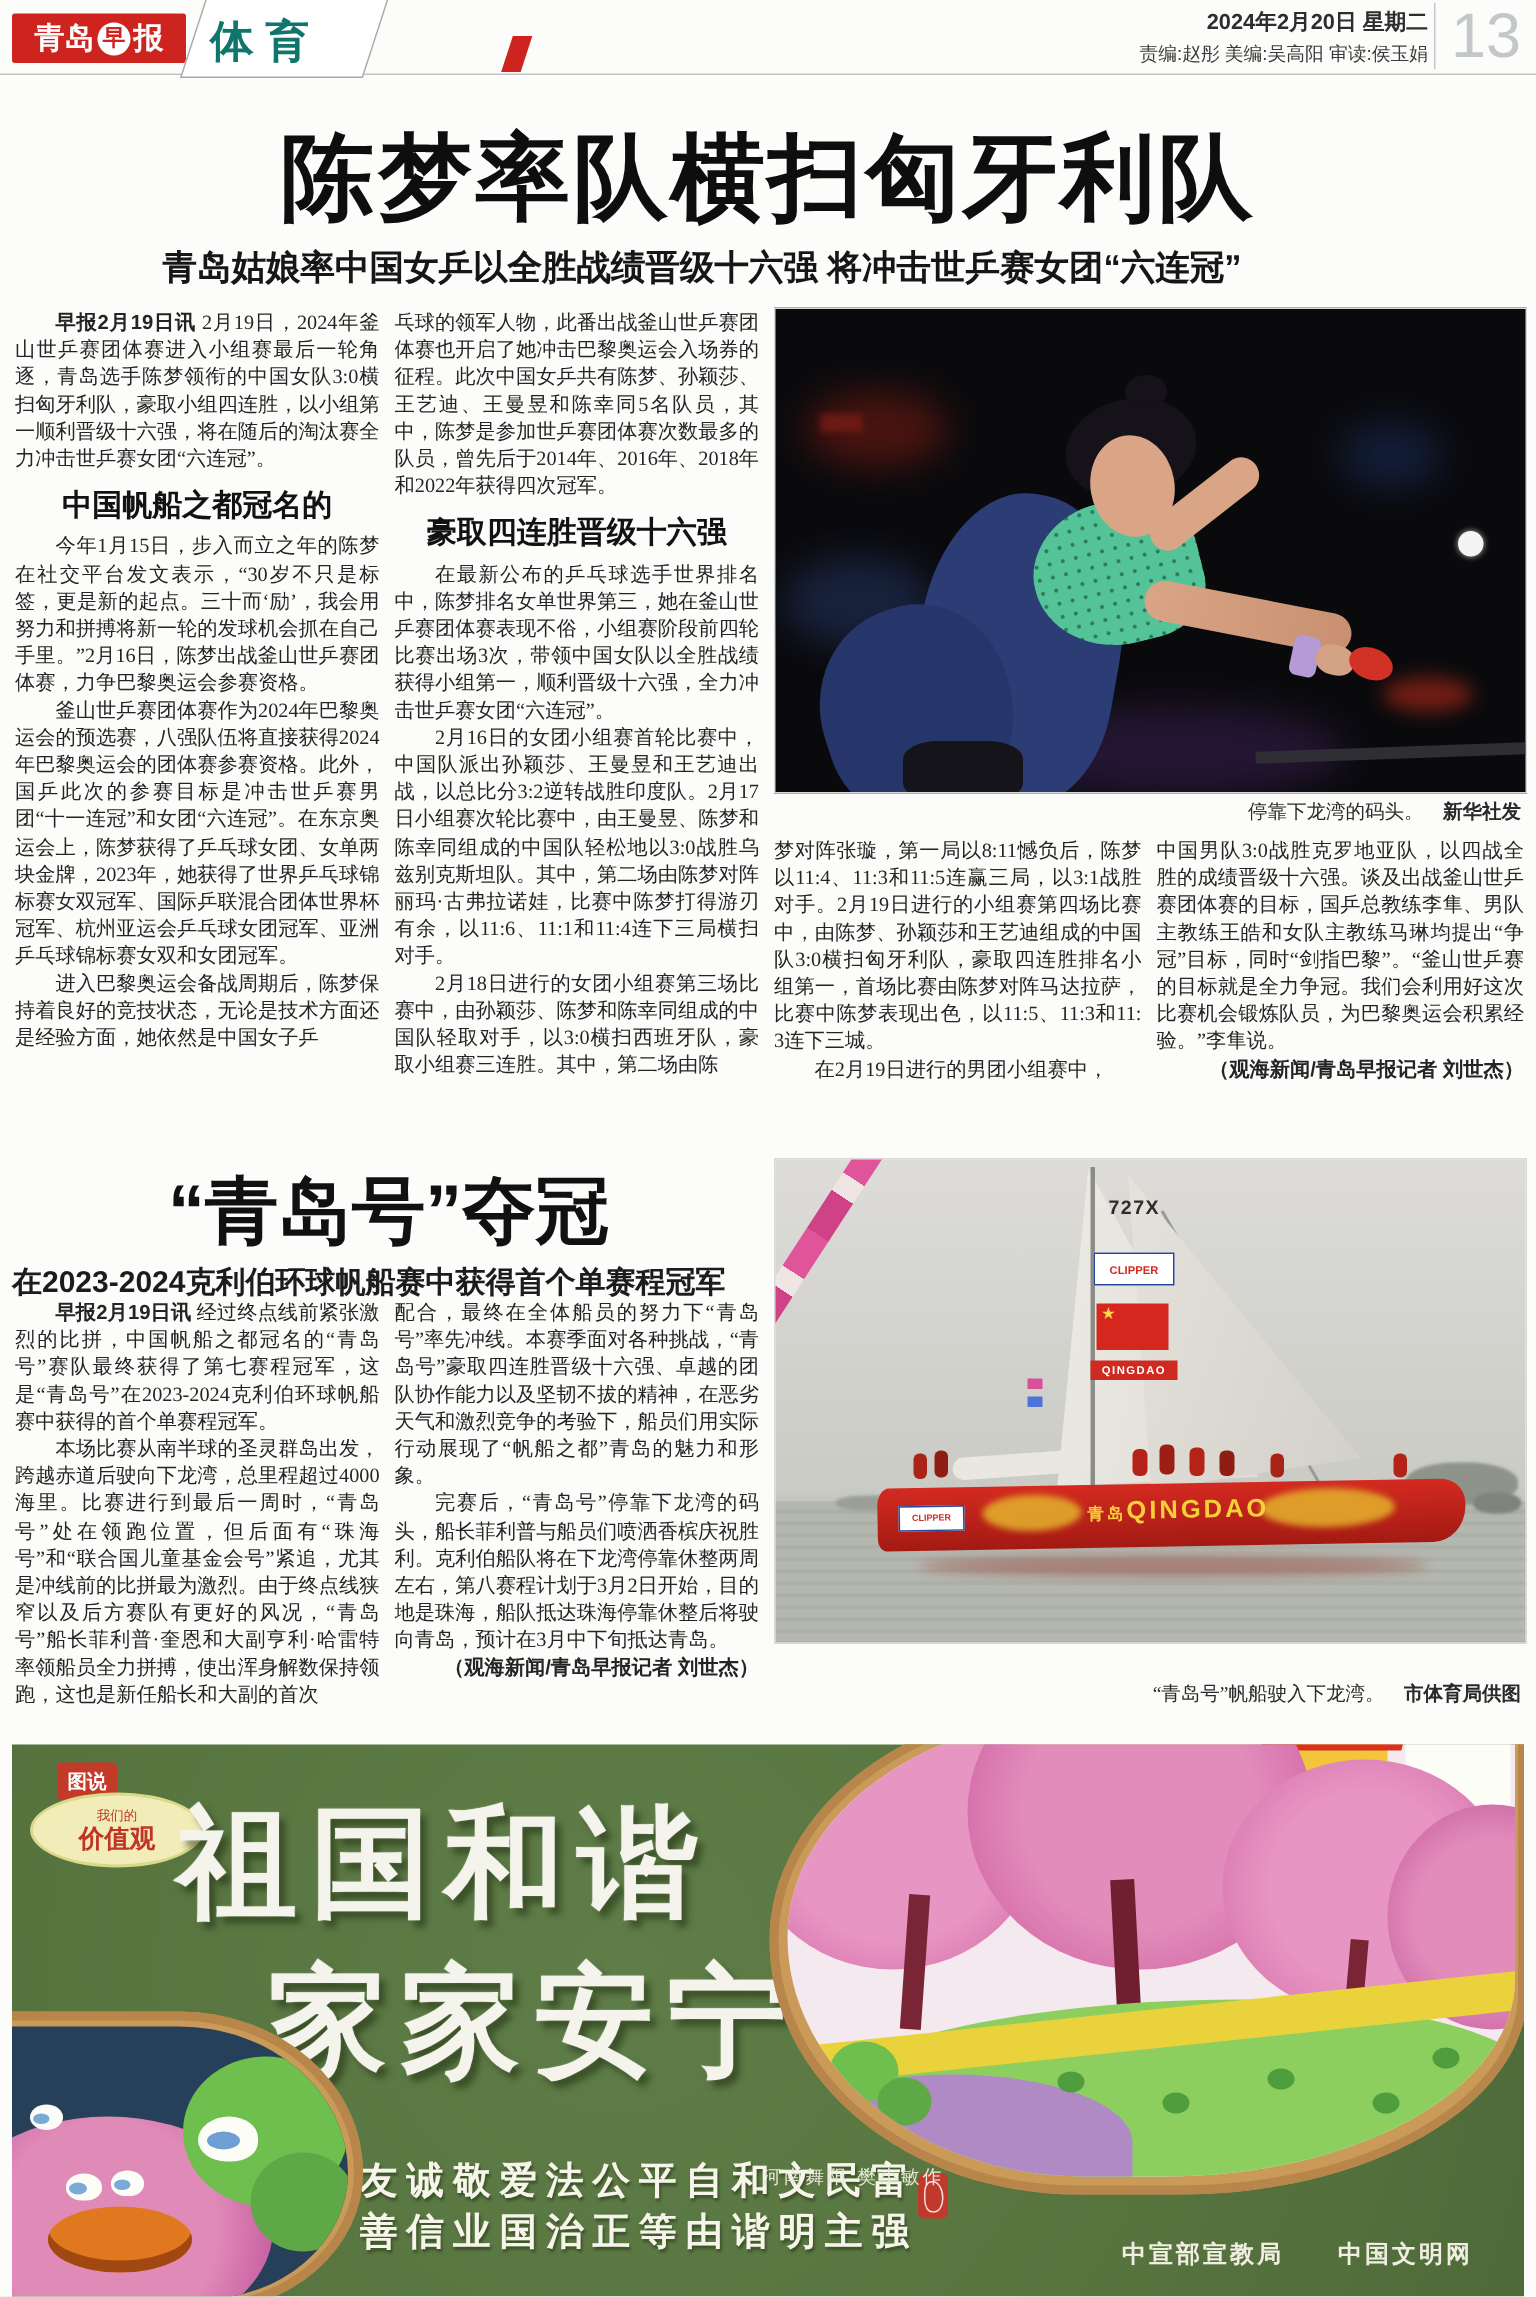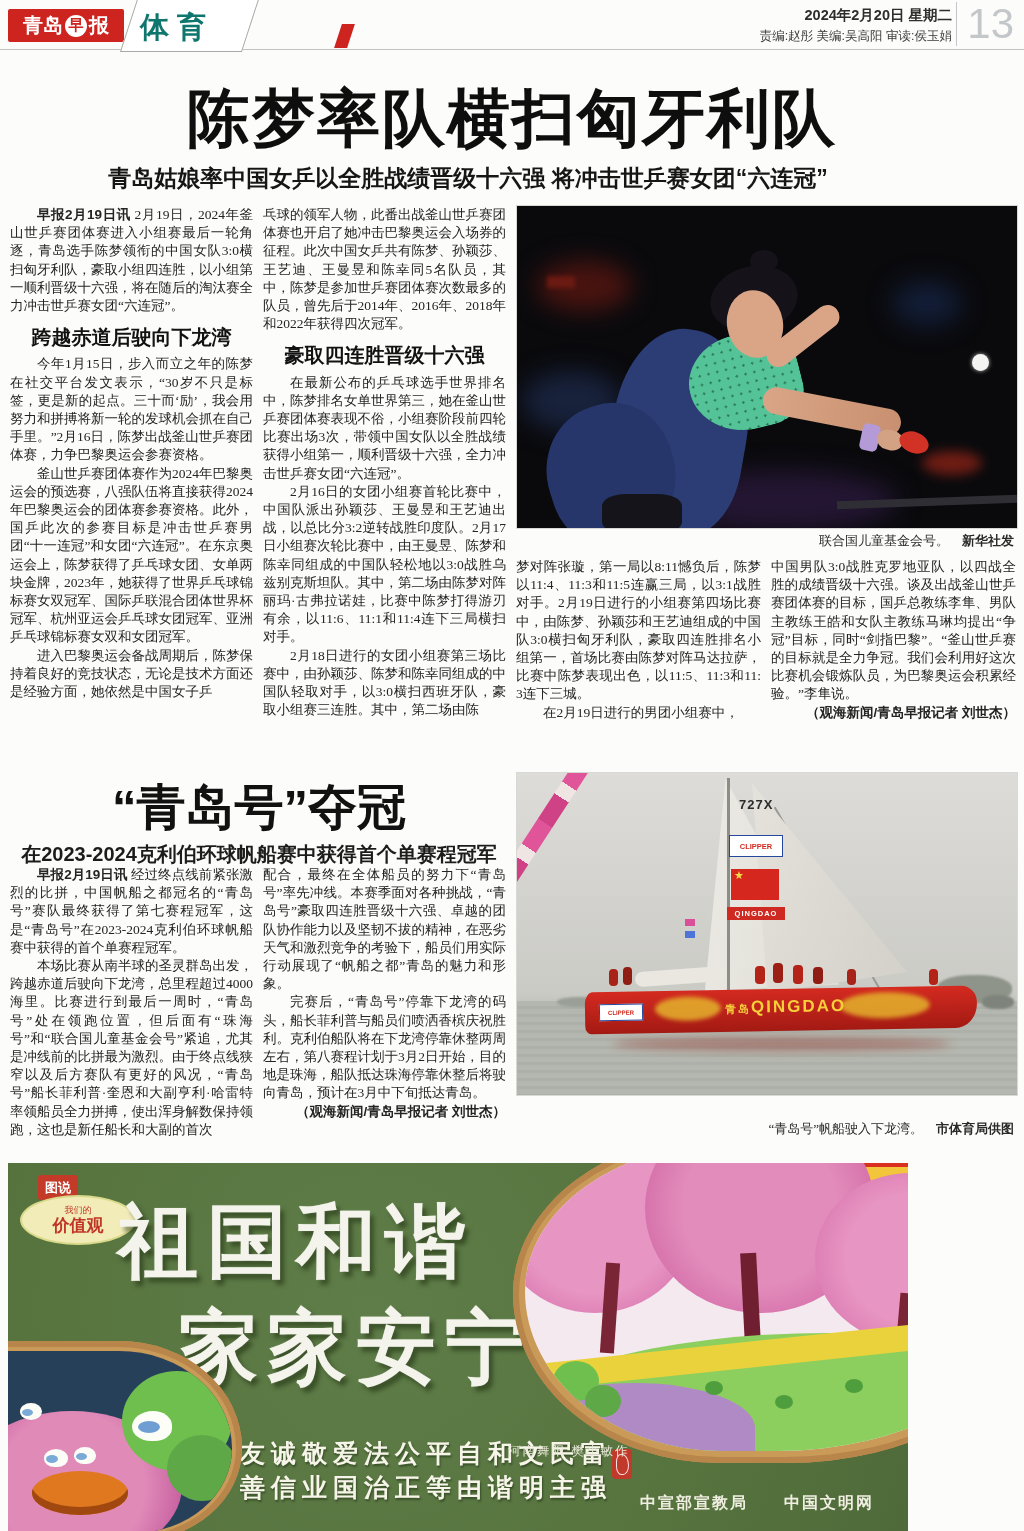--- a/index.html
+++ b/index.html
@@ -39,38 +39,38 @@
   .caption{position:absolute;font-size:13px;color:#2a2a2a;text-align:right;}
   .caption b{font-family:"Liberation Sans","DejaVu Sans",sans-serif;}
 
   .a1-headline{position:absolute;left:0;top:76px;width:1024px;text-align:center;font-size:63px;
                font-weight:900;letter-spacing:2px;color:#0e0e0e;
                font-family:"Liberation Sans","DejaVu Sans",sans-serif;}
   .a1-deck{position:absolute;left:0;top:163px;width:936px;text-align:center;font-size:23px;
            font-weight:700;color:#161616;font-family:"Liberation Sans","DejaVu Sans",sans-serif;}
   .a2-headline{position:absolute;left:8px;top:775px;width:502px;text-align:center;font-size:49px;
                font-weight:900;color:#111;font-family:"Liberation Sans","DejaVu Sans",sans-serif;}
-  .a2-deck{position:absolute;left:8px;top:841px;width:502px;text-align:center;font-size:20px;
+  .a2-deck{position:absolute;left:8px;top:841px;width:502px;font-size:20px;
            font-weight:600;color:#1c1c1c;font-family:"Liberation Sans","DejaVu Sans",sans-serif;}
 
   
   .photo1{position:absolute;left:516px;top:205px;width:500px;height:322px;background:#0a0a0d;
           overflow:hidden;border:1px solid #d8d8d4;}
   .spot{position:absolute;border-radius:50%;filter:blur(12px);}
   .tt-shape{position:absolute;}
 
   
   .photo2{position:absolute;left:516px;top:772px;width:500px;height:322px;overflow:hidden;
           background:linear-gradient(#dddcd8 0%,#cbcbc6 68%,#c2c3bd 72%);border:1px solid #d8d8d4;}
   .sea{position:absolute;left:0;bottom:0;width:500px;height:94px;
        background:repeating-linear-gradient(180deg,#b4b7af 0 5px,#adb0a8 5px 8px);}
   .island{position:absolute;background:#8e948a;border-radius:45%;filter:blur(1px);}
 
   
-  .banner{position:absolute;left:8px;top:1163px;width:900px;height:368px;overflow:hidden;
+  .banner{position:absolute;left:8px;top:1163px;width:1008px;height:368px;overflow:hidden;
           background:radial-gradient(circle at 40% 40%,#5f7d48 0%,#57743f 60%,#4e6a39 100%);}
   .slogan{position:absolute;color:#f4f4ec;font-weight:900;letter-spacing:9px;
           font-family:"Liberation Sans","DejaVu Sans",sans-serif;
           text-shadow:4px 5px 4px rgba(25,40,12,.5),0 0 1px rgba(255,255,255,.6);}
   .callig{position:absolute;color:#f7f5e9;font-size:25px;font-weight:700;letter-spacing:6px;
           text-shadow:1px 2px 2px rgba(20,35,10,.5);}
   .blob{position:absolute;overflow:hidden;}
   .pink{position:absolute;border-radius:50%;}
 </style>
 </head>
@@ -92,21 +92,21 @@
       <div class="hdr-editors hei">责编:赵彤 美编:吴高阳 审读:侯玉娟</div>
     </div>
     <div class="hdr-page hei">13</div>
   </div>
 
   <div class="a1-headline">陈梦率队横扫匈牙利队</div>
   <div class="a1-deck">青岛姑娘率中国女乒以全胜战绩晋级十六强 将冲击世乒赛女团“六连冠”</div>
 
   <div class="col" style="left:10px;top:206px;height:522px;">
     <p><span class="lead">早报2月19日讯</span> <span>2月19日，2024年釜山世乒赛团体赛进入小组赛最后一轮角逐，青岛选手陈梦领衔的中国女队3:0横扫匈牙利队，豪取小组四连胜，以小组第一顺利晋级十六强，将在随后的淘汰赛全力冲击世乒赛女团“六连冠”。</span></p>
-    <div class="in-subhead">跨越赤道后驶向下龙湾</div>
+    <div class="in-subhead">中国帆船之都冠名的</div>
     <p>今年1月15日，步入而立之年的陈梦在社交平台发文表示，“30岁不只是标签，更是新的起点。三十而‘励’，我会用努力和拼搏将新一轮的发球机会抓在自己手里。”2月16日，陈梦出战釜山世乒赛团体赛，力争巴黎奥运会参赛资格。</p>
     <p>釜山世乒赛团体赛作为2024年巴黎奥运会的预选赛，八强队伍将直接获得2024年巴黎奥运会的团体赛参赛资格。此外，国乒此次的参赛目标是冲击世乒赛男团“十一连冠”和女团“六连冠”。在东京奥运会上，陈梦获得了乒乓球女团、女单两块金牌，2023年，她获得了世界乒乓球锦标赛女双冠军、国际乒联混合团体世界杯冠军、杭州亚运会乒乓球女团冠军、亚洲乒乓球锦标赛女双和女团冠军。</p>
     <p>进入巴黎奥运会备战周期后，陈梦保持着良好的竞技状态，无论是技术方面还是经验方面，她依然是中国女子乒</p>
   </div>
 
   <div class="col" style="left:263px;top:206px;height:522px;">
     <p class="cont">乓球的领军人物，此番出战釜山世乒赛团体赛也开启了她冲击巴黎奥运会入场券的征程。此次中国女乒共有陈梦、孙颖莎、王艺迪、王曼昱和陈幸同5名队员，其中，陈梦是参加世乒赛团体赛次数最多的队员，曾先后于2014年、2016年、2018年和2022年获得四次冠军。</p>
     <div class="in-subhead">豪取四连胜晋级十六强</div>
     <p>在最新公布的乒乓球选手世界排名中，陈梦排名女单世界第三，她在釜山世乒赛团体赛表现不俗，小组赛阶段前四轮比赛出场3次，带领中国女队以全胜战绩获得小组第一，顺利晋级十六强，全力冲击世乒赛女团“六连冠”。</p>
     <p>2月16日的女团小组赛首轮比赛中，中国队派出孙颖莎、王曼昱和王艺迪出战，以总比分3:2逆转战胜印度队。2月17日小组赛次轮比赛中，由王曼昱、陈梦和陈幸同组成的中国队轻松地以3:0战胜乌兹别克斯坦队。其中，第二场由陈梦对阵丽玛·古弗拉诺娃，比赛中陈梦打得游刃有余，以11:6、11:1和11:4连下三局横扫对手。</p>
@@ -130,21 +130,21 @@
     <div class="tt-shape" style="left:210px;top:84px;width:56px;height:68px;background:#d9a586;border-radius:50%;transform:rotate(-10deg);"></div>
     <div class="tt-shape" style="left:243px;top:118px;width:86px;height:24px;background:#d9a586;border-radius:12px;transform:rotate(-38deg);"></div>
     <div class="tt-shape" style="left:245px;top:192px;width:140px;height:27px;background:linear-gradient(90deg,#d9a586,#c89070);border-radius:14px;transform:rotate(11deg);"></div>
     <div class="tt-shape" style="left:344px;top:218px;width:18px;height:27px;background:#b49ad6;border-radius:5px;transform:rotate(12deg);"></div>
     <div class="tt-shape" style="left:360px;top:224px;width:26px;height:20px;background:#d3a183;border-radius:45%;transform:rotate(15deg);"></div>
     <div class="tt-shape" style="left:382px;top:226px;width:30px;height:21px;background:#d23126;border-radius:50%;transform:rotate(20deg);"></div>
     <div class="tt-shape" style="left:455px;top:148px;width:17px;height:17px;background:#f4f4f2;border-radius:50%;box-shadow:0 0 4px rgba(255,255,255,.7);"></div>
     <div class="tt-shape" style="left:320px;top:292px;width:180px;height:8px;background:#2e2e34;transform:rotate(-2deg);"></div>
   </div>
   <div class="caption" style="left:516px;top:532px;width:498px;">
-    <span>联合国儿童基金会号。</span>　<b>新华社发</b>
+    <span>停靠下龙湾的码头。</span>　<b>新华社发</b>
   </div>
 
   <div class="col" style="left:516px;top:558px;height:196px;width:245px;">
     <p class="cont">梦对阵张璇，第一局以8:11憾负后，陈梦以11:4、11:3和11:5连赢三局，以3:1战胜对手。2月19日进行的小组赛第四场比赛中，由陈梦、孙颖莎和王艺迪组成的中国队3:0横扫匈牙利队，豪取四连胜排名小组第一，首场比赛由陈梦对阵马达拉萨，比赛中陈梦表现出色，以11:5、11:3和11:3连下三城。</p>
     <p>在2月19日进行的男团小组赛中，</p>
   </div>
   <div class="col" style="left:771px;top:558px;height:196px;width:245px;">
     <p class="cont">中国男队3:0战胜克罗地亚队，以四战全胜的成绩晋级十六强。谈及出战釜山世乒赛团体赛的目标，国乒总教练李隼、男队主教练王皓和女队主教练马琳均提出“争冠”目标，同时“剑指巴黎”。“釜山世乒赛的目标就是全力争冠。我们会利用好这次比赛机会锻炼队员，为巴黎奥运会积累经验。”李隼说。</p>
     <p class="credit-line">（观海新闻/青岛早报记者 刘世杰）</p>
   </div>

